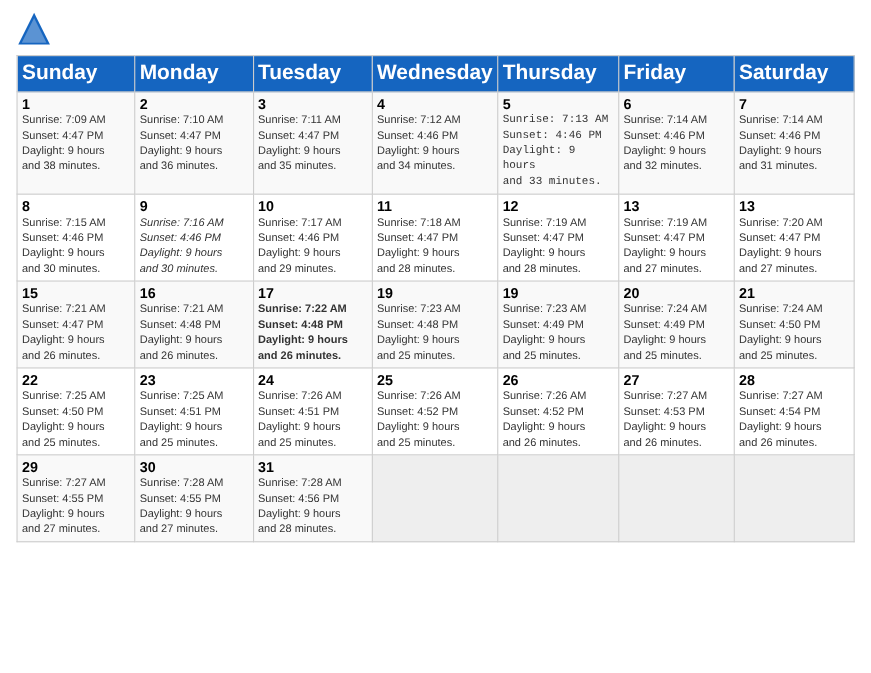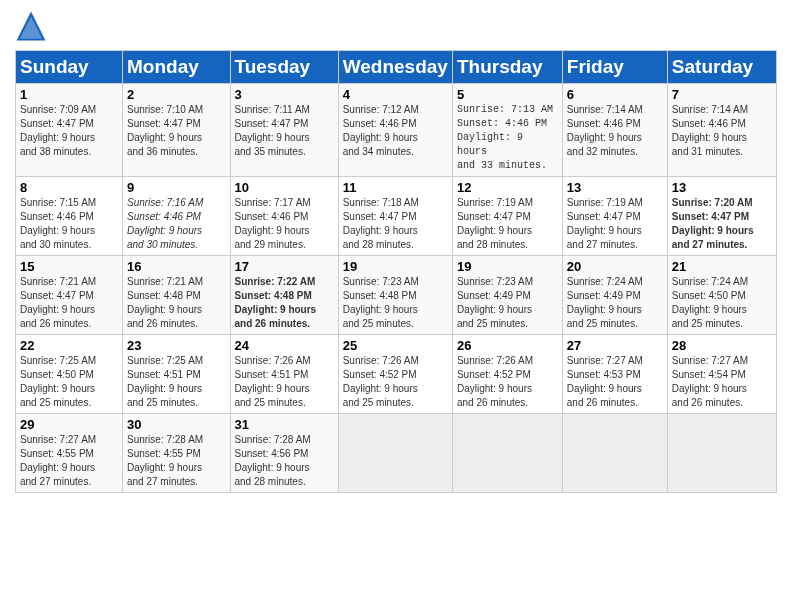--- a/index.html
+++ b/index.html
@@ -214,21 +214,21 @@
           </td>
           <td>
             <span class="day-num">13</span>
             <div class="day-info" style="white-space: pre-line;">Sunrise: 7:19 AM
 Sunset: 4:47 PM
 Daylight: 9 hours
 and 27 minutes.</div>
           </td>
           <td>
             <span class="day-num">13</span>
-            <div class="day-info" style="white-space: pre-line; font-weight: bold;">Sunrise: 7:20 AM
+            <div class="day-info" style="white-space: pre-line;">Sunrise: 7:20 AM
 Sunset: 4:47 PM
 Daylight: 9 hours
 and 27 minutes.</div>
           </td>
         </tr>
         <tr>
           <td>
             <span class="day-num">15</span>
             <div class="day-info" style="white-space: pre-line;">Sunrise: 7:21 AM
 Sunset: 4:47 PM

